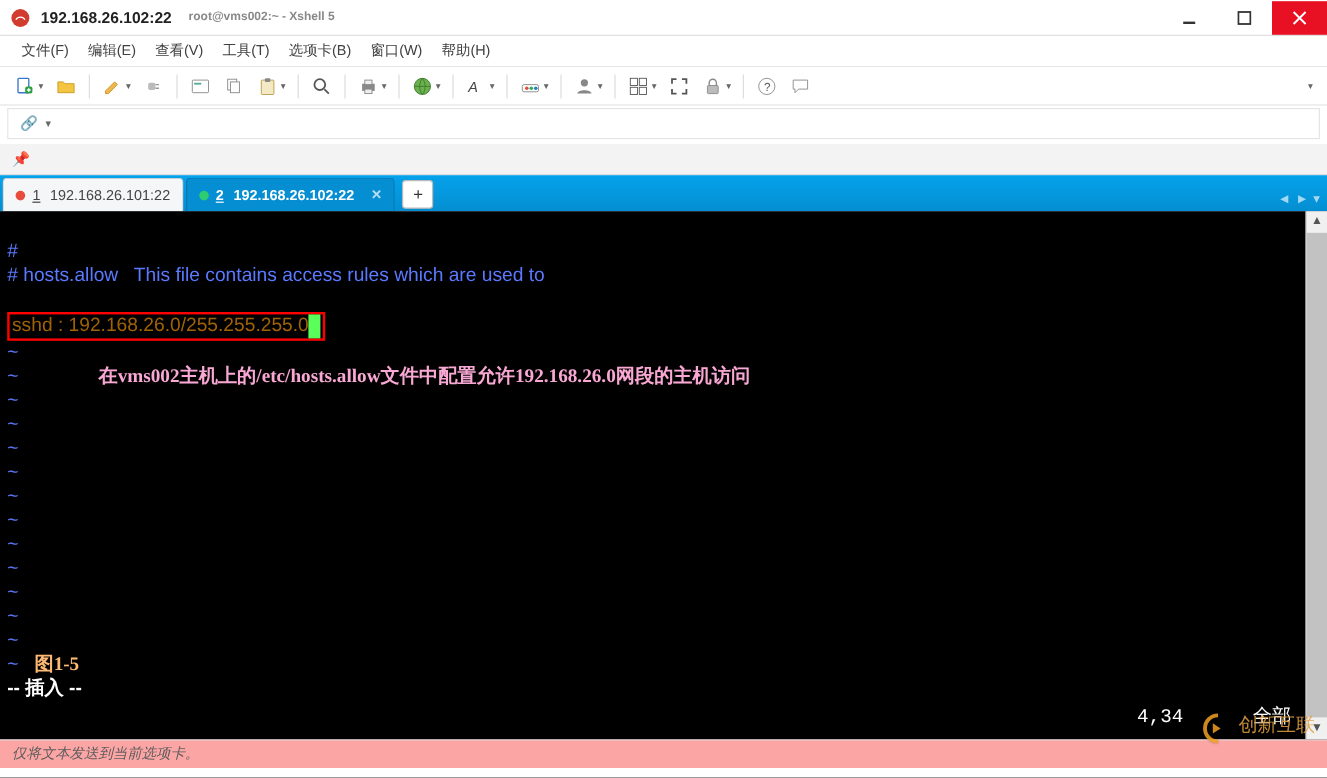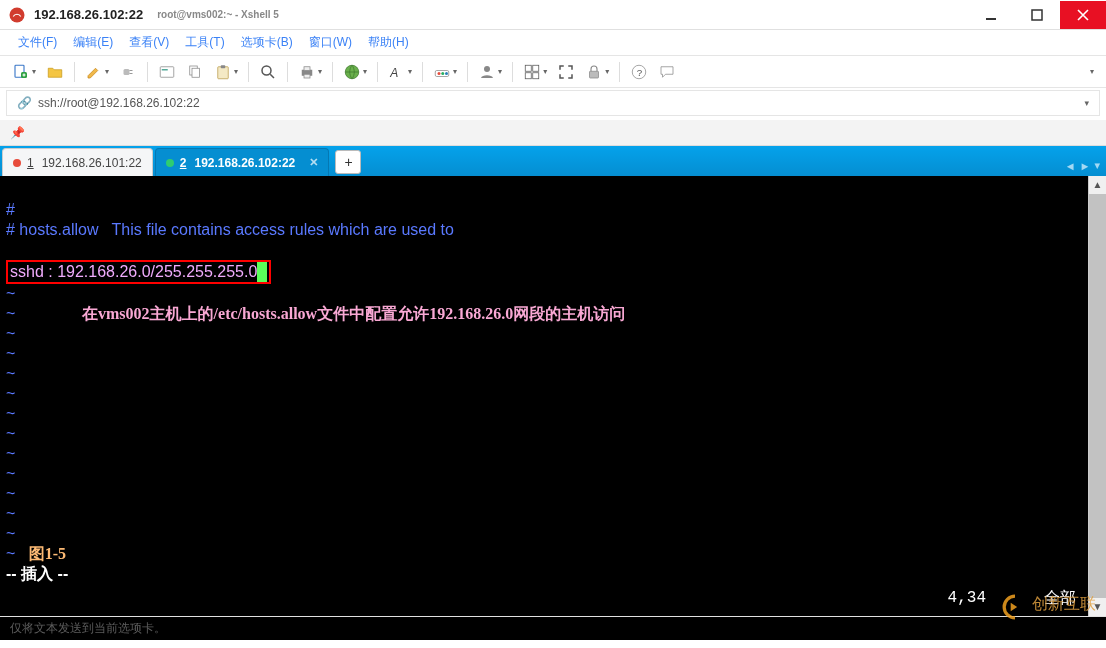--- a/index.html
+++ b/index.html
@@ -9,21 +9,21 @@
 .titlebar { height: 30px; background: #fff; display: flex; align-items: center; padding: 0 0 0 8px; border-bottom: 1px solid #e0e0e0; }
 .app-icon { width: 18px; height: 18px; margin-right: 8px; }
 .title-main { font-weight: bold; font-size: 13px; color: #222; }
 .title-sub { font-size: 10px; color: #888; margin-left: 14px; font-weight: bold; }
 .win-controls { margin-left: auto; display: flex; }
 .win-btn { width: 46px; height: 28px; display: flex; align-items: center; justify-content: center; cursor: pointer; font-size: 13px; color: #555; }
 .win-btn.close { background: #e81023; color: #fff; }
 
 
 .menubar { height: 26px; display: flex; align-items: center; padding: 0 10px; gap: 0; background: #fff; border-bottom: 1px solid #e5e5e5; }
-.menu-item { font-size: 12px; color: #3b82f6; padding: 3px 8px; cursor: pointer; text-align: center; }
+.menu-item { font-size: 12px; color: #404040; padding: 3px 8px; cursor: pointer; text-align: center; }
 
 
 .toolbar { height: 32px; display: flex; align-items: center; padding: 0 8px; gap: 2px; background: #fff; border-bottom: 1px solid #e5e5e5; position: relative; }
 .tool-btn { height: 26px; padding: 0 4px; display: flex; align-items: center; justify-content: center; cursor: pointer; color: #555; }
 .tool-btn .dd { font-size: 8px; margin-left: 2px; color: #666; }
 .sep { width: 1px; height: 20px; background: #ddd; margin: 0 4px; }
 .toolbar .end { margin-left: auto; }
 
 
 .addrbar { height: 26px; display: flex; align-items: center; padding: 0 10px; gap: 6px; background: #fff; border: 1px solid #e5e5e5; margin: 2px 6px 0 6px; }
@@ -46,34 +46,34 @@
 .tab.active { background: #058ed1; color: #fff; font-weight: bold; border: 1px solid #0478b3; border-bottom: none; }
 .tab .num { text-decoration: underline; margin-right: 2px; }
 .tab .close { margin-left: 8px; font-size: 11px; opacity: .7; }
 .tab-add { width: 26px; height: 24px; background: #fff; border: 1px solid #bbb; border-radius: 3px; display: flex; align-items: center; justify-content: center; margin: 0 0 2px 6px; font-size: 14px; color: #333; cursor: pointer; }
 .tab-nav { position: absolute; right: 6px; bottom: 4px; color: #e8f6ff; font-size: 11px; display: flex; gap: 4px; align-items: center; }
 .tab-nav span { opacity: .7; }
 
 
 .terminal { background: #000; height: 440px; position: relative; font-family: "Courier New", monospace; font-size: 16px; line-height: 20px; overflow: hidden; }
 .term-body { padding: 4px 6px; color: #5a79ff; white-space: pre; }
-.highlight-box { display: inline-block; border: 2px solid #ff0000; background: #000; color: #f0abfc; padding: 0 2px; }
+.highlight-box { display: inline-block; border: 2px solid #ff0000; background: #000; color: #a16207; padding: 0 2px; }
 .cursor-blk { background: #5aff5a; display: inline-block; width: 10px; }
 .tilde { color: #5a79ff; }
 .anno-red { color: #f9a8d4; font-family: "Microsoft YaHei"; font-size: 16px; font-weight: bold; }
 .figlabel { color: #fdba74; font-family: "Microsoft YaHei"; font-size: 16px; font-weight: bold; }
 .modeline { color: #fff; font-weight: bold; }
 .posinfo { position: absolute; bottom: 8px; right: 120px; color: #fff; font-family: "Courier New"; font-size: 16px; }
 .allinfo { position: absolute; bottom: 8px; right: 30px; color: #fff; font-family: Liberation Serif, serif; font-size: 16px; }
 .scrollbar { position: absolute; right: 0; top: 0; bottom: 0; width: 18px; background: #f0f0f0; border-left: 1px solid #ccc; }
 .sb-thumb { background: #c2c2c2; width: 100%; height: 100%; }
 .sb-arrow { height: 18px; display: flex; align-items: center; justify-content: center; font-size: 10px; color: #555; background: #f0f0f0; }
 
 
-.statusbar { height: 24px; background: #000000; border-top: 1px solid #e0e0e0; display: flex; align-items: center; padding: 0 10px; font-size: 12px; color: #5c5c5c; }
+.statusbar { height: 24px; background: #fca5a5; border-top: 1px solid #e0e0e0; display: flex; align-items: center; padding: 0 10px; font-size: 12px; color: #5c5c5c; font-style: italic; }
 
 
 .watermark { position: absolute; right: 10px; bottom: 28px; color: #e0a040; font-size: 16px; font-weight: 500; display: flex; align-items: flex-start; gap: 4px; opacity: .85; pointer-events: none; }
 .watermark svg { filter: drop-shadow(0 0 1px rgba(0,0,0,.4)); }
 
 svg.icon18 { width: 18px; height: 18px; }
 </style>
 </head>
 <body>
 
@@ -243,21 +243,20 @@
         <path d="M4 5h16v10H10l-4 4V15H4z" fill="#fff" stroke="#888"></path>
       </svg>
     </div>
   <div class="tool-btn end">
       <span class="dd">▾</span>
     </div>
 </div>
 
 <div class="addrbar">
   <span class="icon">🔗</span>
-  <span class="txt">ssh://root@192.168.26.102:22</span>
   <span class="dd">▾</span>
 </div>
 
 <div class="infobar">
   <span class="icon">📌</span>
 </div>
 
 <div class="tabstrip">
   <div class="tab inactive">
     <span class="dot red"></span>

